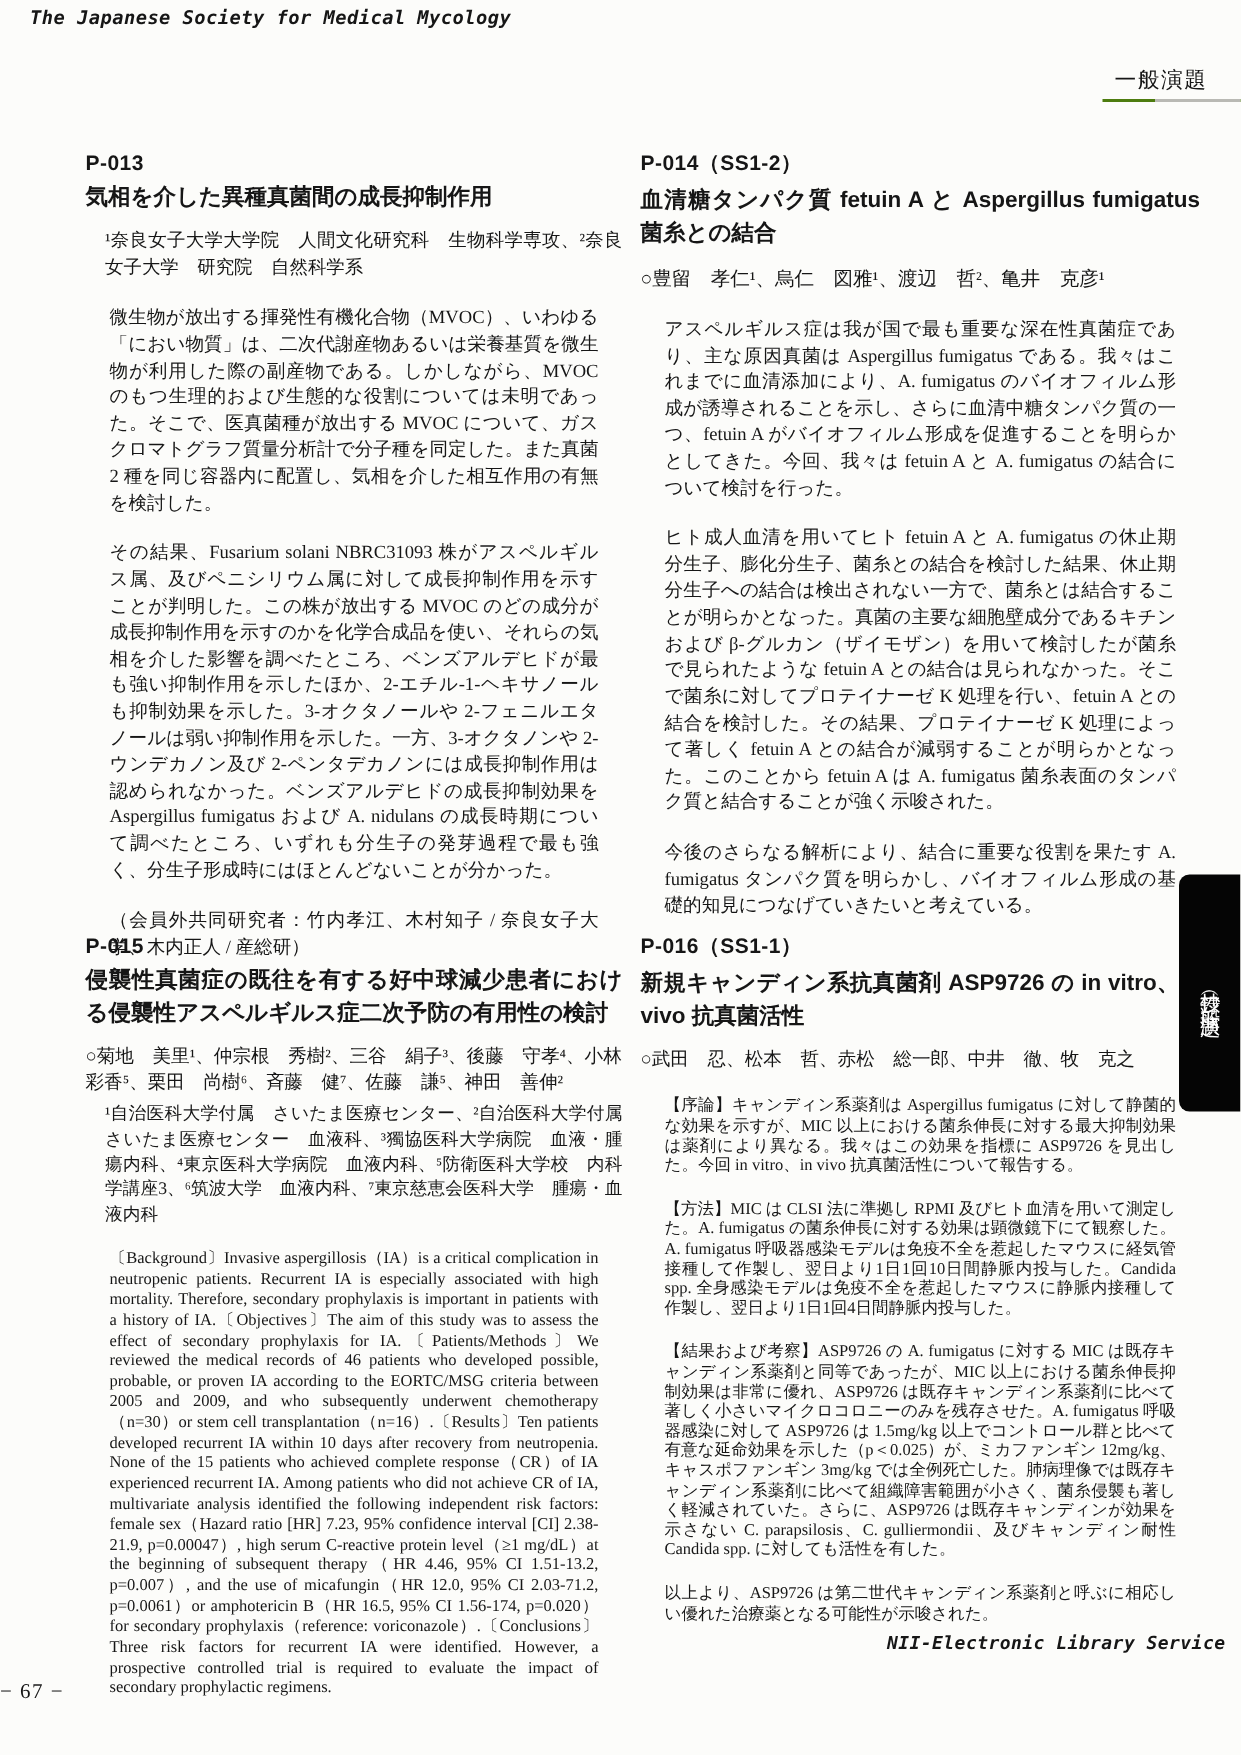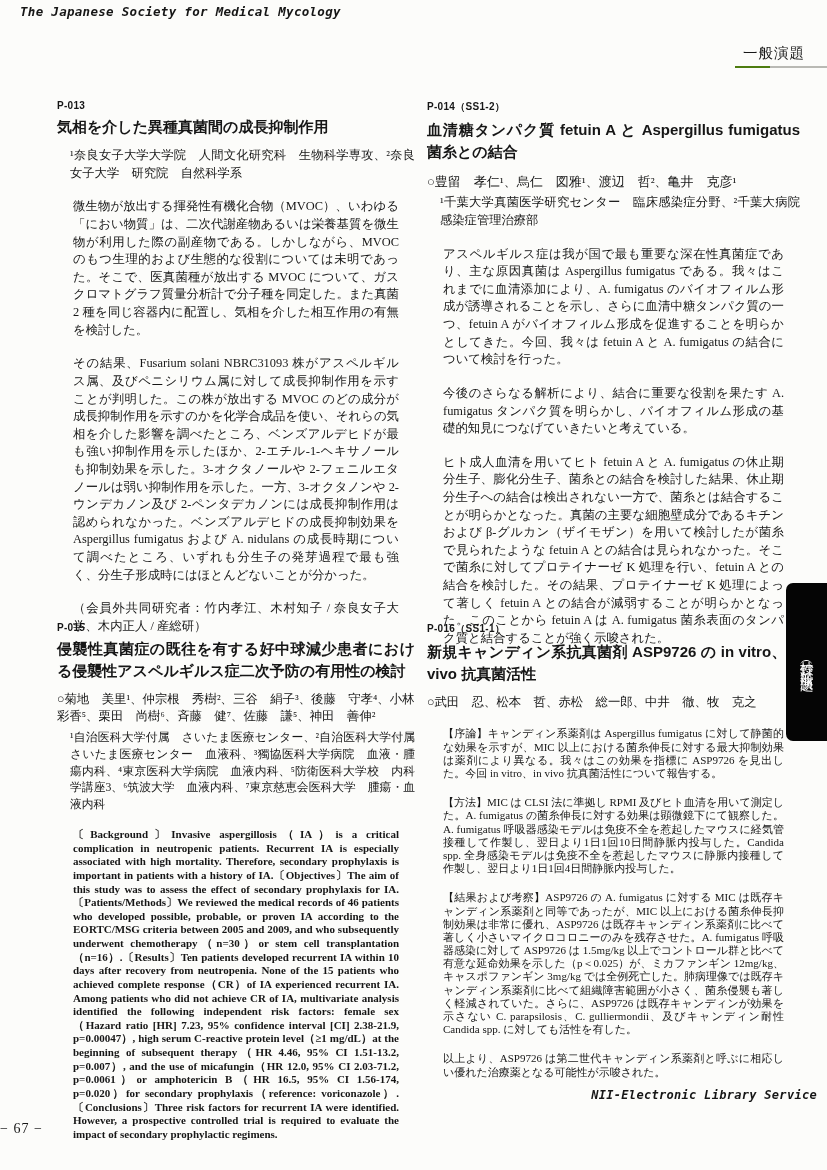--- a/index.html
+++ b/index.html
@@ -24,33 +24,33 @@
   .section-label-ext{
     position:absolute;left:770px;top:66px;width:57px;height:2px;background:#b9b9b4;
   }
   .abstract{position:absolute;}
   .pos-a{left:57px;top:100px;width:358px;}
   .pos-b{left:427px;top:100px;width:373px;}
   .pos-c{left:57px;top:622px;width:358px;}
   .pos-d{left:427px;top:622px;width:373px;}
   .abs-id{
     font-family:"Liberation Sans","DejaVu Sans",sans-serif;
-    font-weight:bold;font-size:10px;margin:0 0 5px 0;letter-spacing:.3px;
+    font-weight:bold;font-size:14px;margin:0 0 5px 0;letter-spacing:.3px;
   }
   .abs-title{
     font-family:"Liberation Sans","DejaVu Sans",sans-serif;
     font-weight:bold;font-size:15px;line-height:1.45;margin:0 0 9px 0;text-align:justify;
   }
   .authors{font-size:13px;line-height:1.5;margin:0 0 3px 0;}
   .affil{font-size:12.3px;line-height:1.45;margin:0 0 13px 13px;text-align:justify;}
   .pos-c .authors,.pos-d .authors{font-size:12.4px;line-height:1.45;}
   .pos-c .affil,.pos-d .affil{font-size:11.8px;line-height:1.4;margin-bottom:9px;}
   .abs-body p{margin:16px;text-align:justify;}
   .body-jp p{font-size:12.4px;line-height:1.42;}
-  .body-en p{font-size:11px;line-height:1.24;font-weight:bold;}
+  .body-en p{font-size:11px;line-height:1.24;}
   .body-dense p{font-size:11px;line-height:1.2;}
   .side-tab{
     position:absolute;left:786px;top:583px;width:41px;height:158px;
     background:#050505;border-radius:7px 0 0 7px;
     display:flex;align-items:center;justify-content:center;
   }
   .side-tab span{
     writing-mode:vertical-rl;color:#ffffff;
     font-size:13.5px;letter-spacing:3px;line-height:1;
   }
@@ -82,25 +82,24 @@
     <p>微生物が放出する揮発性有機化合物（MVOC）、いわゆる「におい物質」は、二次代謝産物あるいは栄養基質を微生物が利用した際の副産物である。しかしながら、MVOC のもつ生理的および生態的な役割については未明であった。そこで、医真菌種が放出する MVOC について、ガスクロマトグラフ質量分析計で分子種を同定した。また真菌 2 種を同じ容器内に配置し、気相を介した相互作用の有無を検討した。</p>
     <p>その結果、Fusarium solani NBRC31093 株がアスペルギルス属、及びペニシリウム属に対して成長抑制作用を示すことが判明した。この株が放出する MVOC のどの成分が成長抑制作用を示すのかを化学合成品を使い、それらの気相を介した影響を調べたところ、ベンズアルデヒドが最も強い抑制作用を示したほか、2-エチル-1-ヘキサノールも抑制効果を示した。3-オクタノールや 2-フェニルエタノールは弱い抑制作用を示した。一方、3-オクタノンや 2-ウンデカノン及び 2-ペンタデカノンには成長抑制作用は認められなかった。ベンズアルデヒドの成長抑制効果を Aspergillus fumigatus および A. nidulans の成長時期について調べたところ、いずれも分生子の発芽過程で最も強く、分生子形成時にはほとんどないことが分かった。</p>
     <p>（会員外共同研究者：竹内孝江、木村知子 / 奈良女子大学、木内正人 / 産総研）</p>
   </div>
 </section>
 
 <section class="abstract pos-b">
   <h2 class="abs-id">P-014（SS1-2）</h2>
   <h3 class="abs-title">血清糖タンパク質 fetuin A と Aspergillus fumigatus 菌糸との結合</h3>
   <p class="authors">○豊留　孝仁¹、烏仁　図雅¹、渡辺　哲²、亀井　克彦¹</p>
-  <p class="affil">¹千葉大学真菌医学研究センター　臨床感染症分野、²千葉大病院　感染症管理治療部</p>
   <div class="abs-body body-jp">
     <p>アスペルギルス症は我が国で最も重要な深在性真菌症であり、主な原因真菌は Aspergillus fumigatus である。我々はこれまでに血清添加により、A. fumigatus のバイオフィルム形成が誘導されることを示し、さらに血清中糖タンパク質の一つ、fetuin A がバイオフィルム形成を促進することを明らかとしてきた。今回、我々は fetuin A と A. fumigatus の結合について検討を行った。</p>
+    <p>ヒト成人血清を用いてヒト fetuin A と A. fumigatus の休止期分生子、膨化分生子、菌糸との結合を検討した結果、休止期分生子への結合は検出されない一方で、菌糸とは結合することが明らかとなった。真菌の主要な細胞壁成分であるキチンおよび β-グルカン（ザイモザン）を用いて検討したが菌糸で見られたような fetuin A との結合は見られなかった。そこで菌糸に対してプロテイナーゼ K 処理を行い、fetuin A との結合を検討した。その結果、プロテイナーゼ K 処理によって著しく fetuin A との結合が減弱することが明らかとなった。このことから fetuin A は A. fumigatus 菌糸表面のタンパク質と結合することが強く示唆された。</p>
     <p>今後のさらなる解析により、結合に重要な役割を果たす A. fumigatus タンパク質を明らかし、バイオフィルム形成の基礎的知見につなげていきたいと考えている。</p>
-    <p>ヒト成人血清を用いてヒト fetuin A と A. fumigatus の休止期分生子、膨化分生子、菌糸との結合を検討した結果、休止期分生子への結合は検出されない一方で、菌糸とは結合することが明らかとなった。真菌の主要な細胞壁成分であるキチンおよび β-グルカン（ザイモザン）を用いて検討したが菌糸で見られたような fetuin A との結合は見られなかった。そこで菌糸に対してプロテイナーゼ K 処理を行い、fetuin A との結合を検討した。その結果、プロテイナーゼ K 処理によって著しく fetuin A との結合が減弱することが明らかとなった。このことから fetuin A は A. fumigatus 菌糸表面のタンパク質と結合することが強く示唆された。</p>
   </div>
 </section>
 
 <section class="abstract pos-c">
   <h2 class="abs-id">P-015</h2>
   <h3 class="abs-title">侵襲性真菌症の既往を有する好中球減少患者における侵襲性アスペルギルス症二次予防の有用性の検討</h3>
   <p class="authors">○菊地　美里¹、仲宗根　秀樹²、三谷　絹子³、後藤　守孝⁴、小林　彩香⁵、栗田　尚樹⁶、斉藤　健⁷、佐藤　謙⁵、神田　善伸²</p>
   <p class="affil">¹自治医科大学付属　さいたま医療センター、²自治医科大学付属　さいたま医療センター　血液科、³獨協医科大学病院　血液・腫瘍内科、⁴東京医科大学病院　血液内科、⁵防衛医科大学校　内科学講座3、⁶筑波大学　血液内科、⁷東京慈恵会医科大学　腫瘍・血液内科</p>
   <div class="abs-body body-en">
     <p>〔Background〕Invasive aspergillosis（IA）is a critical complication in neutropenic patients. Recurrent IA is especially associated with high mortality. Therefore, secondary prophylaxis is important in patients with a history of IA.〔Objectives〕The aim of this study was to assess the effect of secondary prophylaxis for IA.〔Patients/Methods〕We reviewed the medical records of 46 patients who developed possible, probable, or proven IA according to the EORTC/MSG criteria between 2005 and 2009, and who subsequently underwent chemotherapy（n=30）or stem cell transplantation（n=16）.〔Results〕Ten patients developed recurrent IA within 10 days after recovery from neutropenia. None of the 15 patients who achieved complete response（CR）of IA experienced recurrent IA. Among patients who did not achieve CR of IA, multivariate analysis identified the following independent risk factors: female sex（Hazard ratio [HR] 7.23, 95% confidence interval [CI] 2.38-21.9, p=0.00047）, high serum C-reactive protein level（≥1 mg/dL）at the beginning of subsequent therapy（HR 4.46, 95% CI 1.51-13.2, p=0.007）, and the use of micafungin（HR 12.0, 95% CI 2.03-71.2, p=0.0061）or amphotericin B（HR 16.5, 95% CI 1.56-174, p=0.020）for secondary prophylaxis（reference: voriconazole）.〔Conclusions〕Three risk factors for recurrent IA were identified. However, a prospective controlled trial is required to evaluate the impact of secondary prophylactic regimens.</p>

